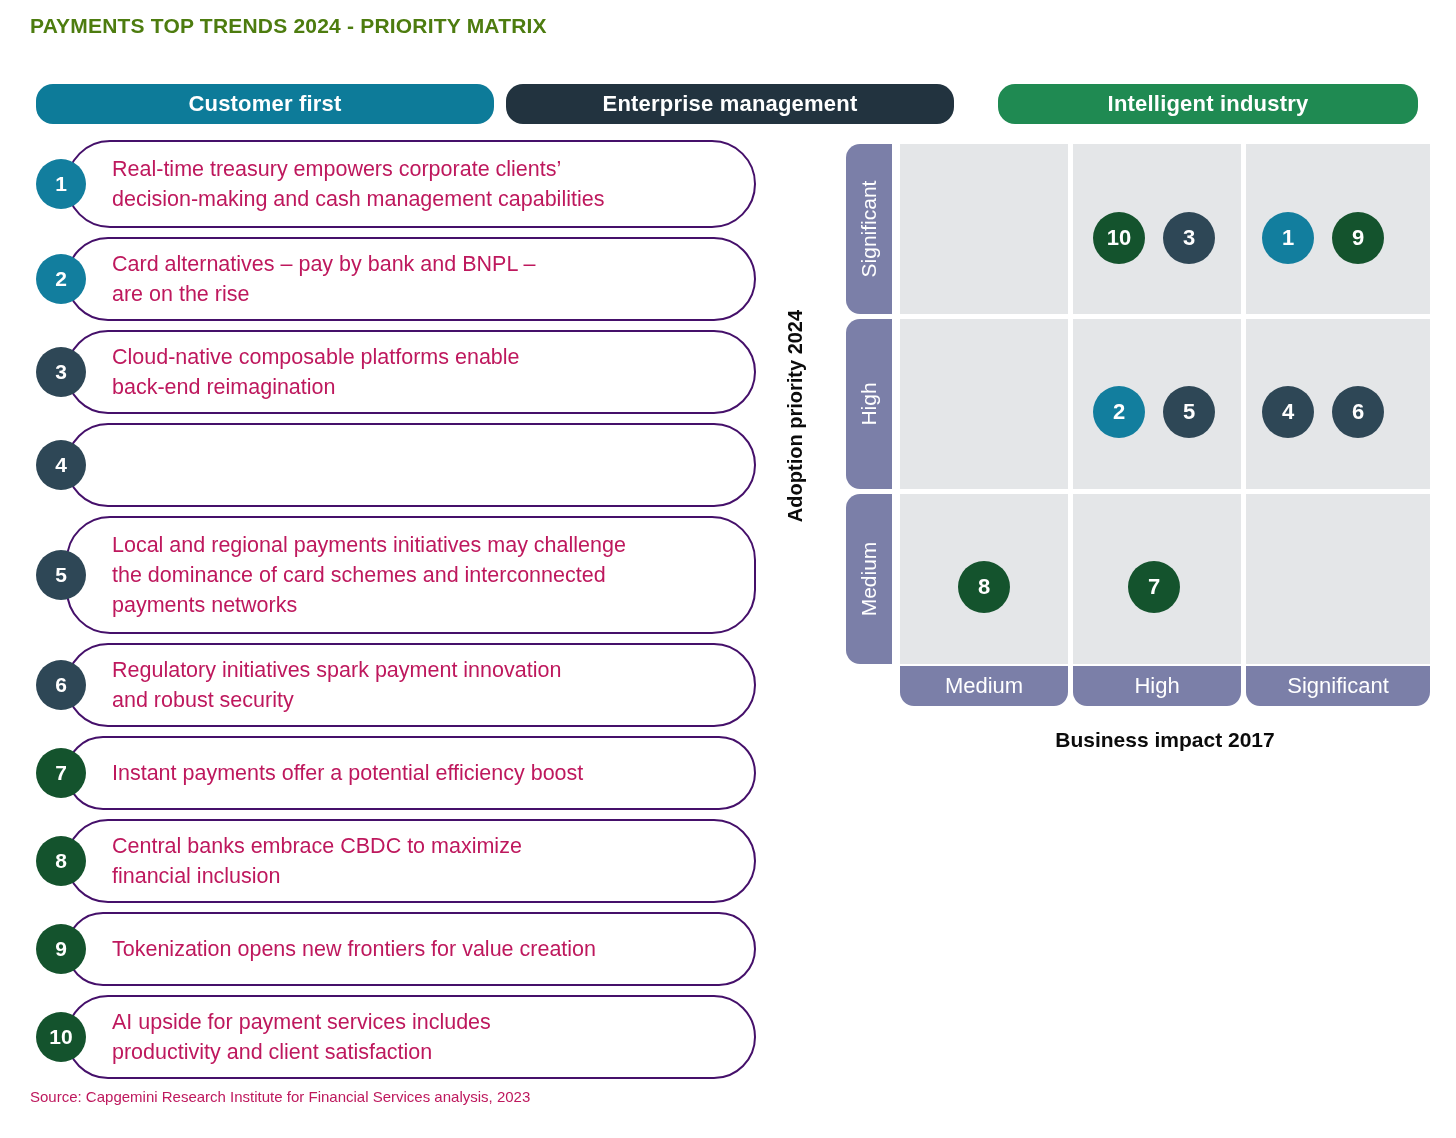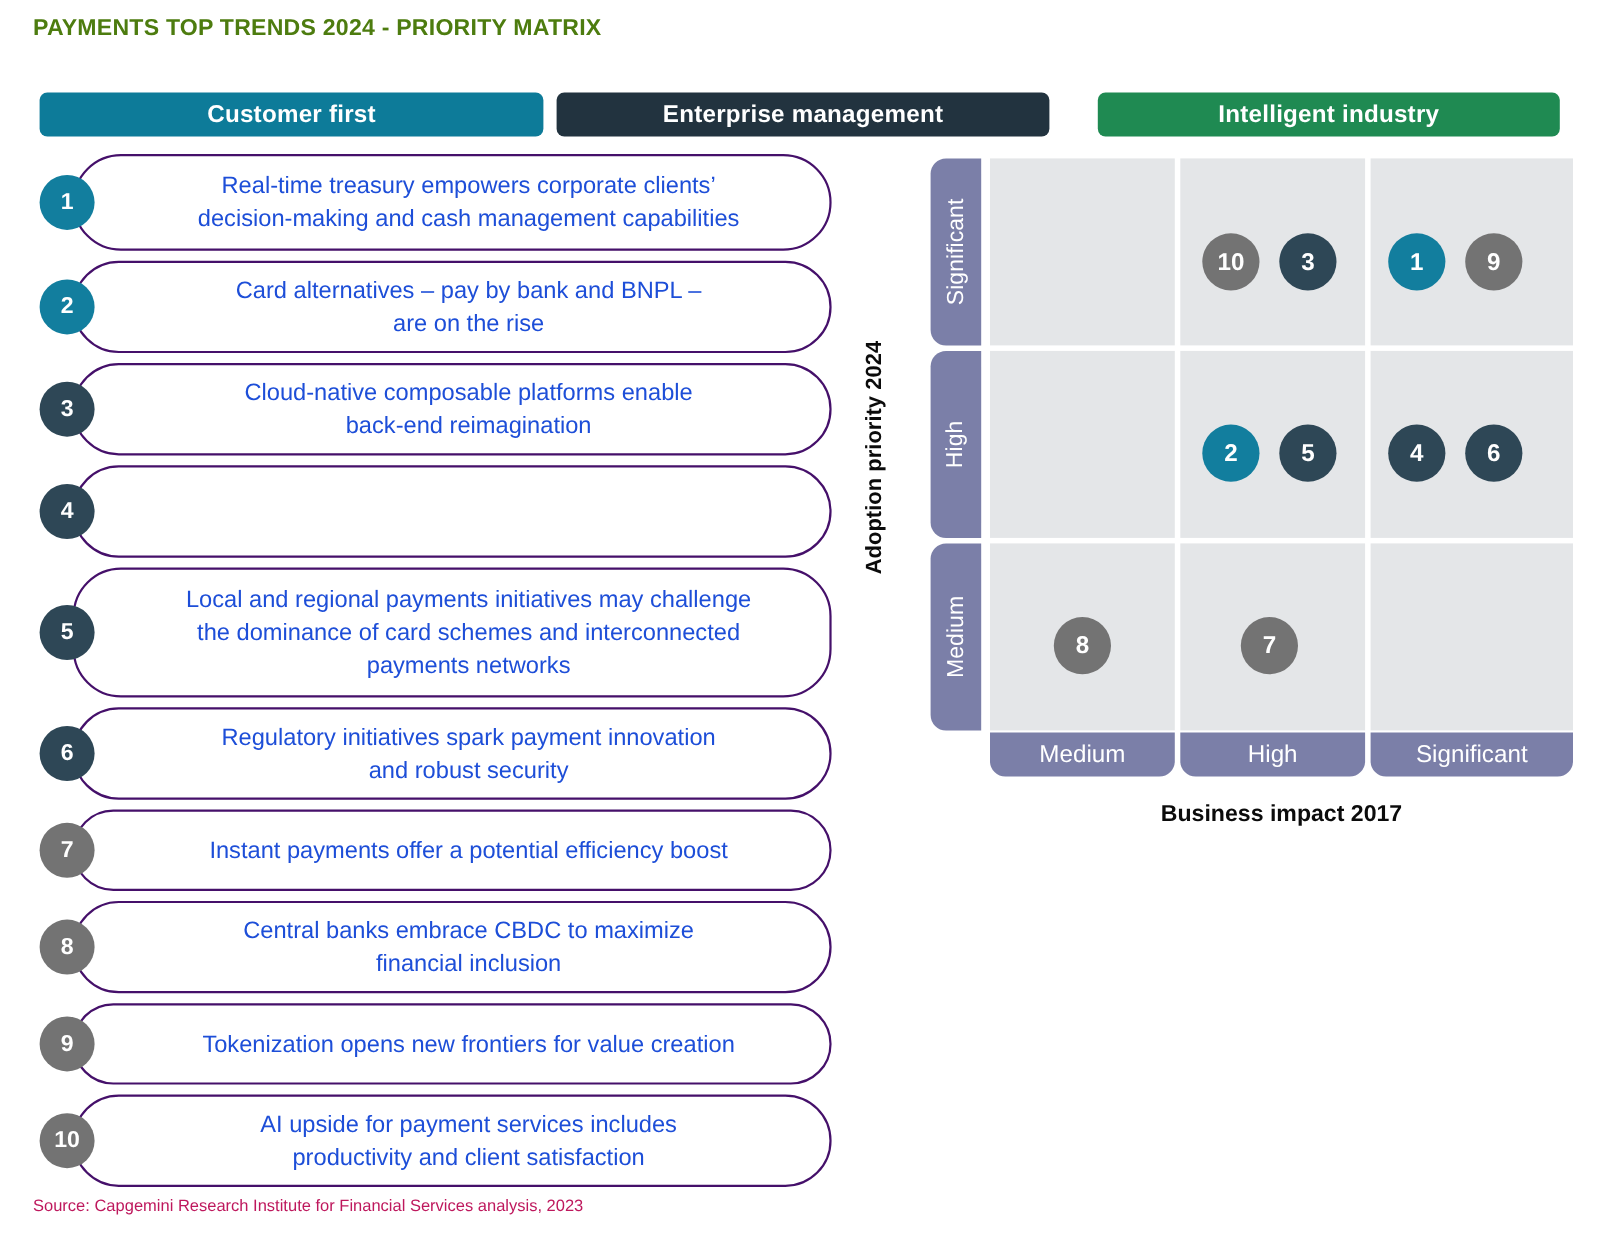--- a/index.html
+++ b/index.html
@@ -33,21 +33,21 @@
     position: absolute;
     left: 36px;
     top: 84px;
     width: 1382px;
     height: 40px;
   }
   .legend-bar {
     position: absolute;
     top: 0;
     height: 40px;
-    border-radius: 7px;
+    border-radius: 17px;
     color: #ffffff;
     font-size: 22px;
     font-weight: bold;
     display: flex;
     align-items: center;
     justify-content: center;
     letter-spacing: 0.2px;
     white-space: nowrap;
   }
   #legend-customer-first { left: 0px;   width: 458px; background: #0d7b99; }
@@ -94,28 +94,27 @@
     z-index: 3;
   }
   .trend-text {
     position: absolute;
     left: 76px;
     top: 50%;
     transform: translateY(-50%);
     right: 16px;
     font-size: 21.5px;
     line-height: 1.40;
-    color: #1d4ed8;
+    color: #be185d;
     z-index: 2;
     white-space: pre-line;
-    text-align: center;
   }
   .c-teal  { background: #127e9e; }
   .c-navy  { background: #2e4756; }
-  .c-green { background: #737373; }
+  .c-green { background: #14532d; }
 
   
   #source-note {
     position: absolute;
     left: 30px;
     top: 1088px;
     font-size: 15px;
     color: #be185d;
     white-space: nowrap;
   }

